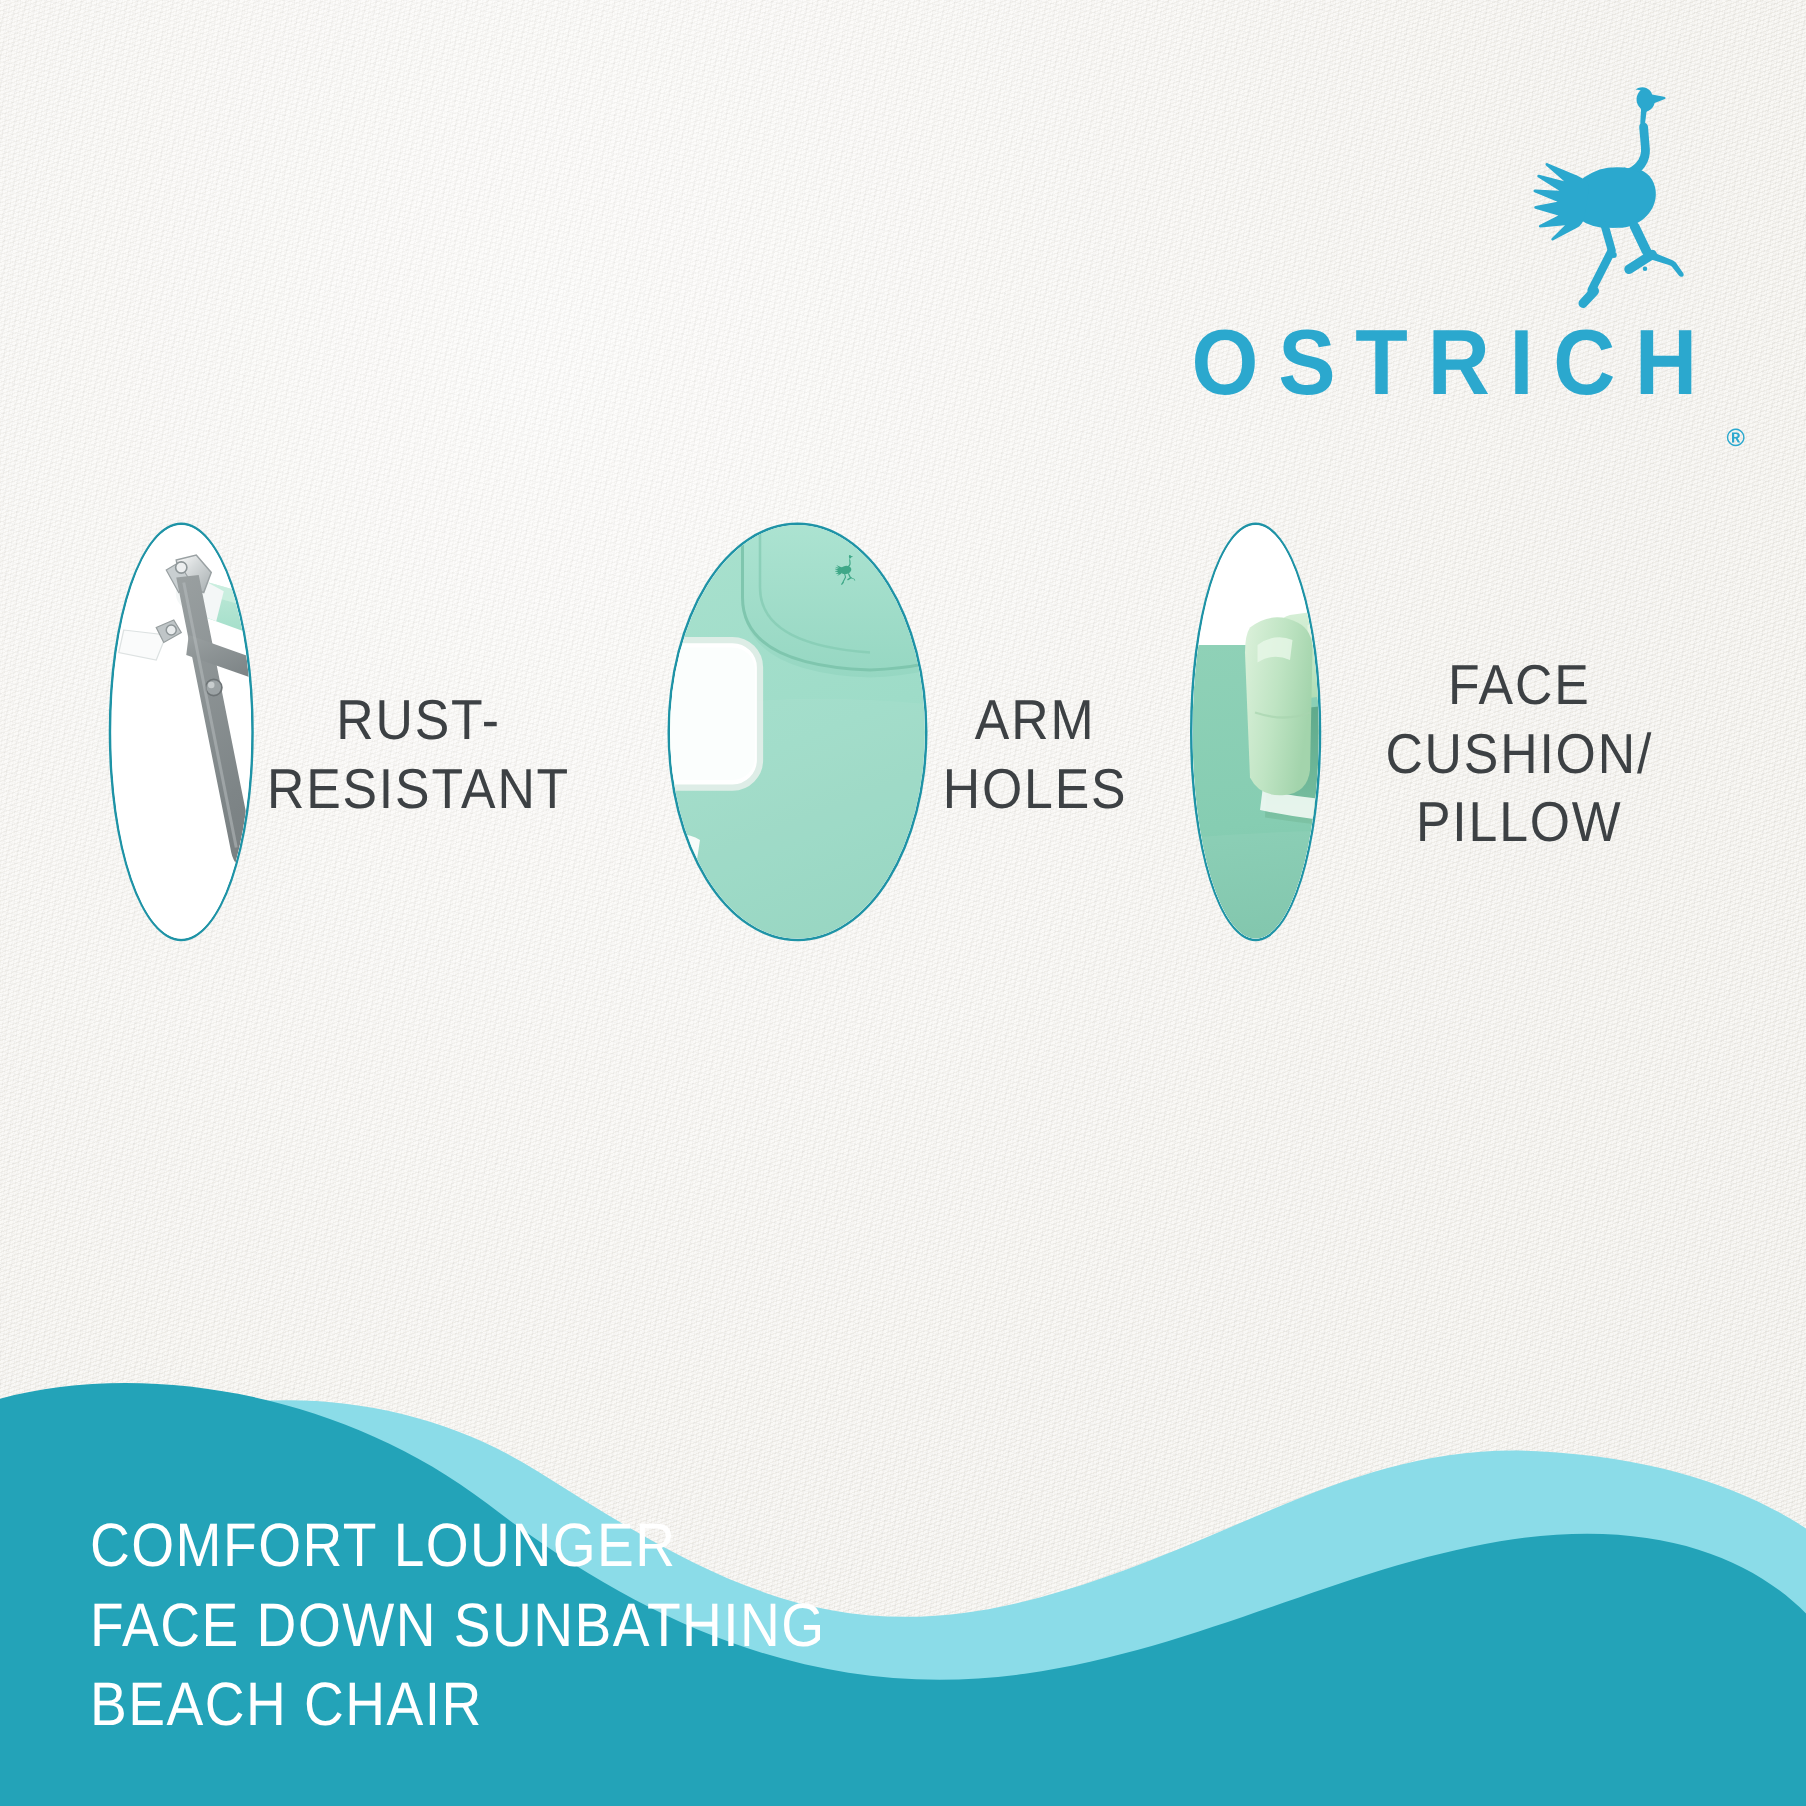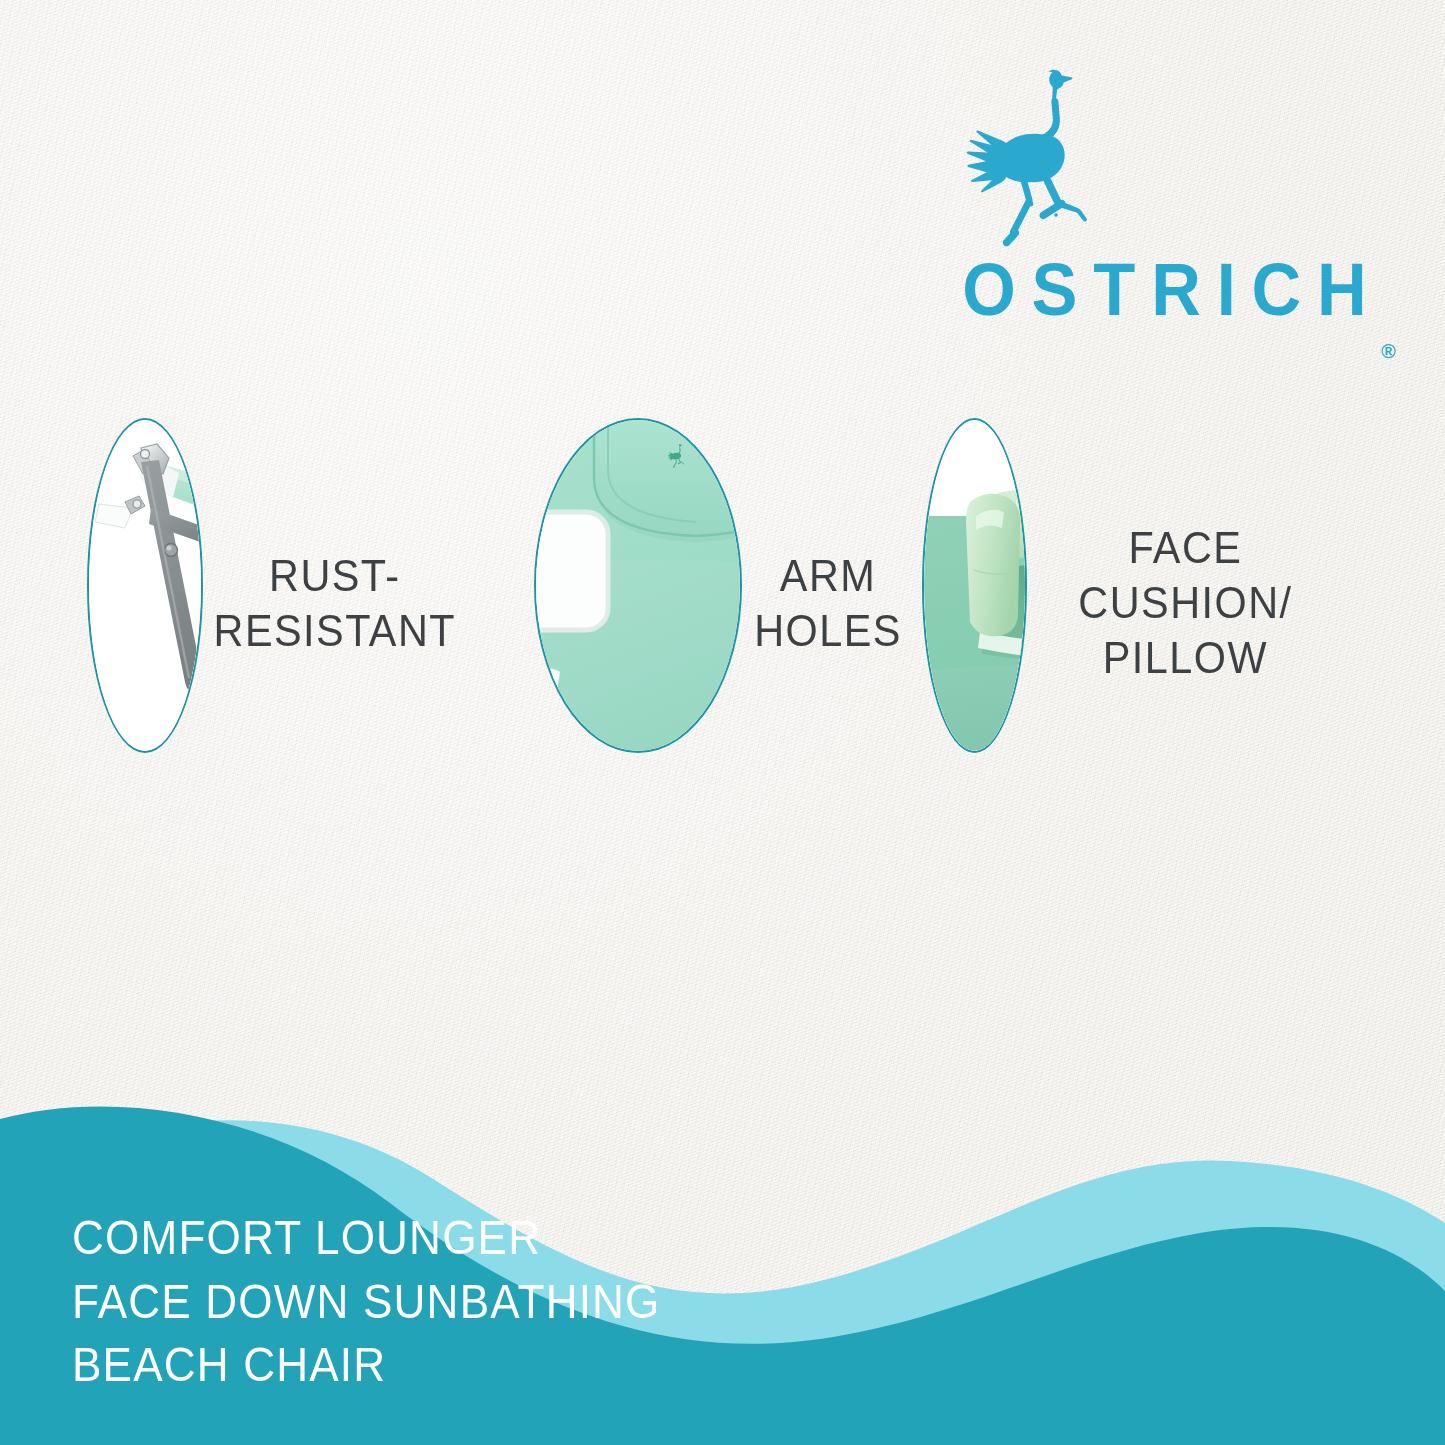--- a/index.html
+++ b/index.html
@@ -31,21 +31,21 @@
       radial-gradient(circle at 44% 67%, rgba(0,0,0,.025) 0 1px, transparent 1px),
       radial-gradient(circle at 73% 12%, rgba(0,0,0,.03) 0 1px, transparent 1px),
       radial-gradient(circle at 86% 81%, rgba(0,0,0,.025) 0 1px, transparent 1px),
       radial-gradient(circle at 25% 88%, rgba(0,0,0,.028) 0 1px, transparent 1px);
     background-size:37px 41px,53px 47px,29px 33px,61px 59px,43px 39px;
   }
 
   
   .brand{
     position:absolute;left:930px;top:62px;width:460px;height:270px;
-    display:flex;flex-direction:column;align-items:flex-start;
+    display:flex;flex-direction:column;align-items:flex-end;
   }
   .brand-bird{width:200px;height:185px;display:block;}
   .brand-word{
     position:relative;
     margin-top:8px;
     font-family:"Liberation Sans Narrow","Liberation Sans",sans-serif;
     font-weight:700;
     font-size:74px;
     line-height:.95;
     letter-spacing:17px;
@@ -62,21 +62,21 @@
   
   .features{
     position:absolute;left:0;top:418px;width:1445px;height:520px;
   }
   .feature{
     position:absolute;top:0;width:380px;
     display:flex;flex-direction:row;align-items:center;
   }
   .feature.f1{left:87px;}
   .feature.f2{left:534px;}
-  .feature.f3{left:922px;gap:42px;}
+  .feature.f3{left:952px;gap:42px;}
 
   .circ{
     position:relative;width:335px;height:335px;border-radius:50%;
     overflow:hidden;background:#ffffff;
     border:2px solid #1E93A6;
     box-sizing:border-box;
   }
   .circ-inner{position:absolute;inset:0;border-radius:50%;overflow:hidden;}
 
   .cap{

